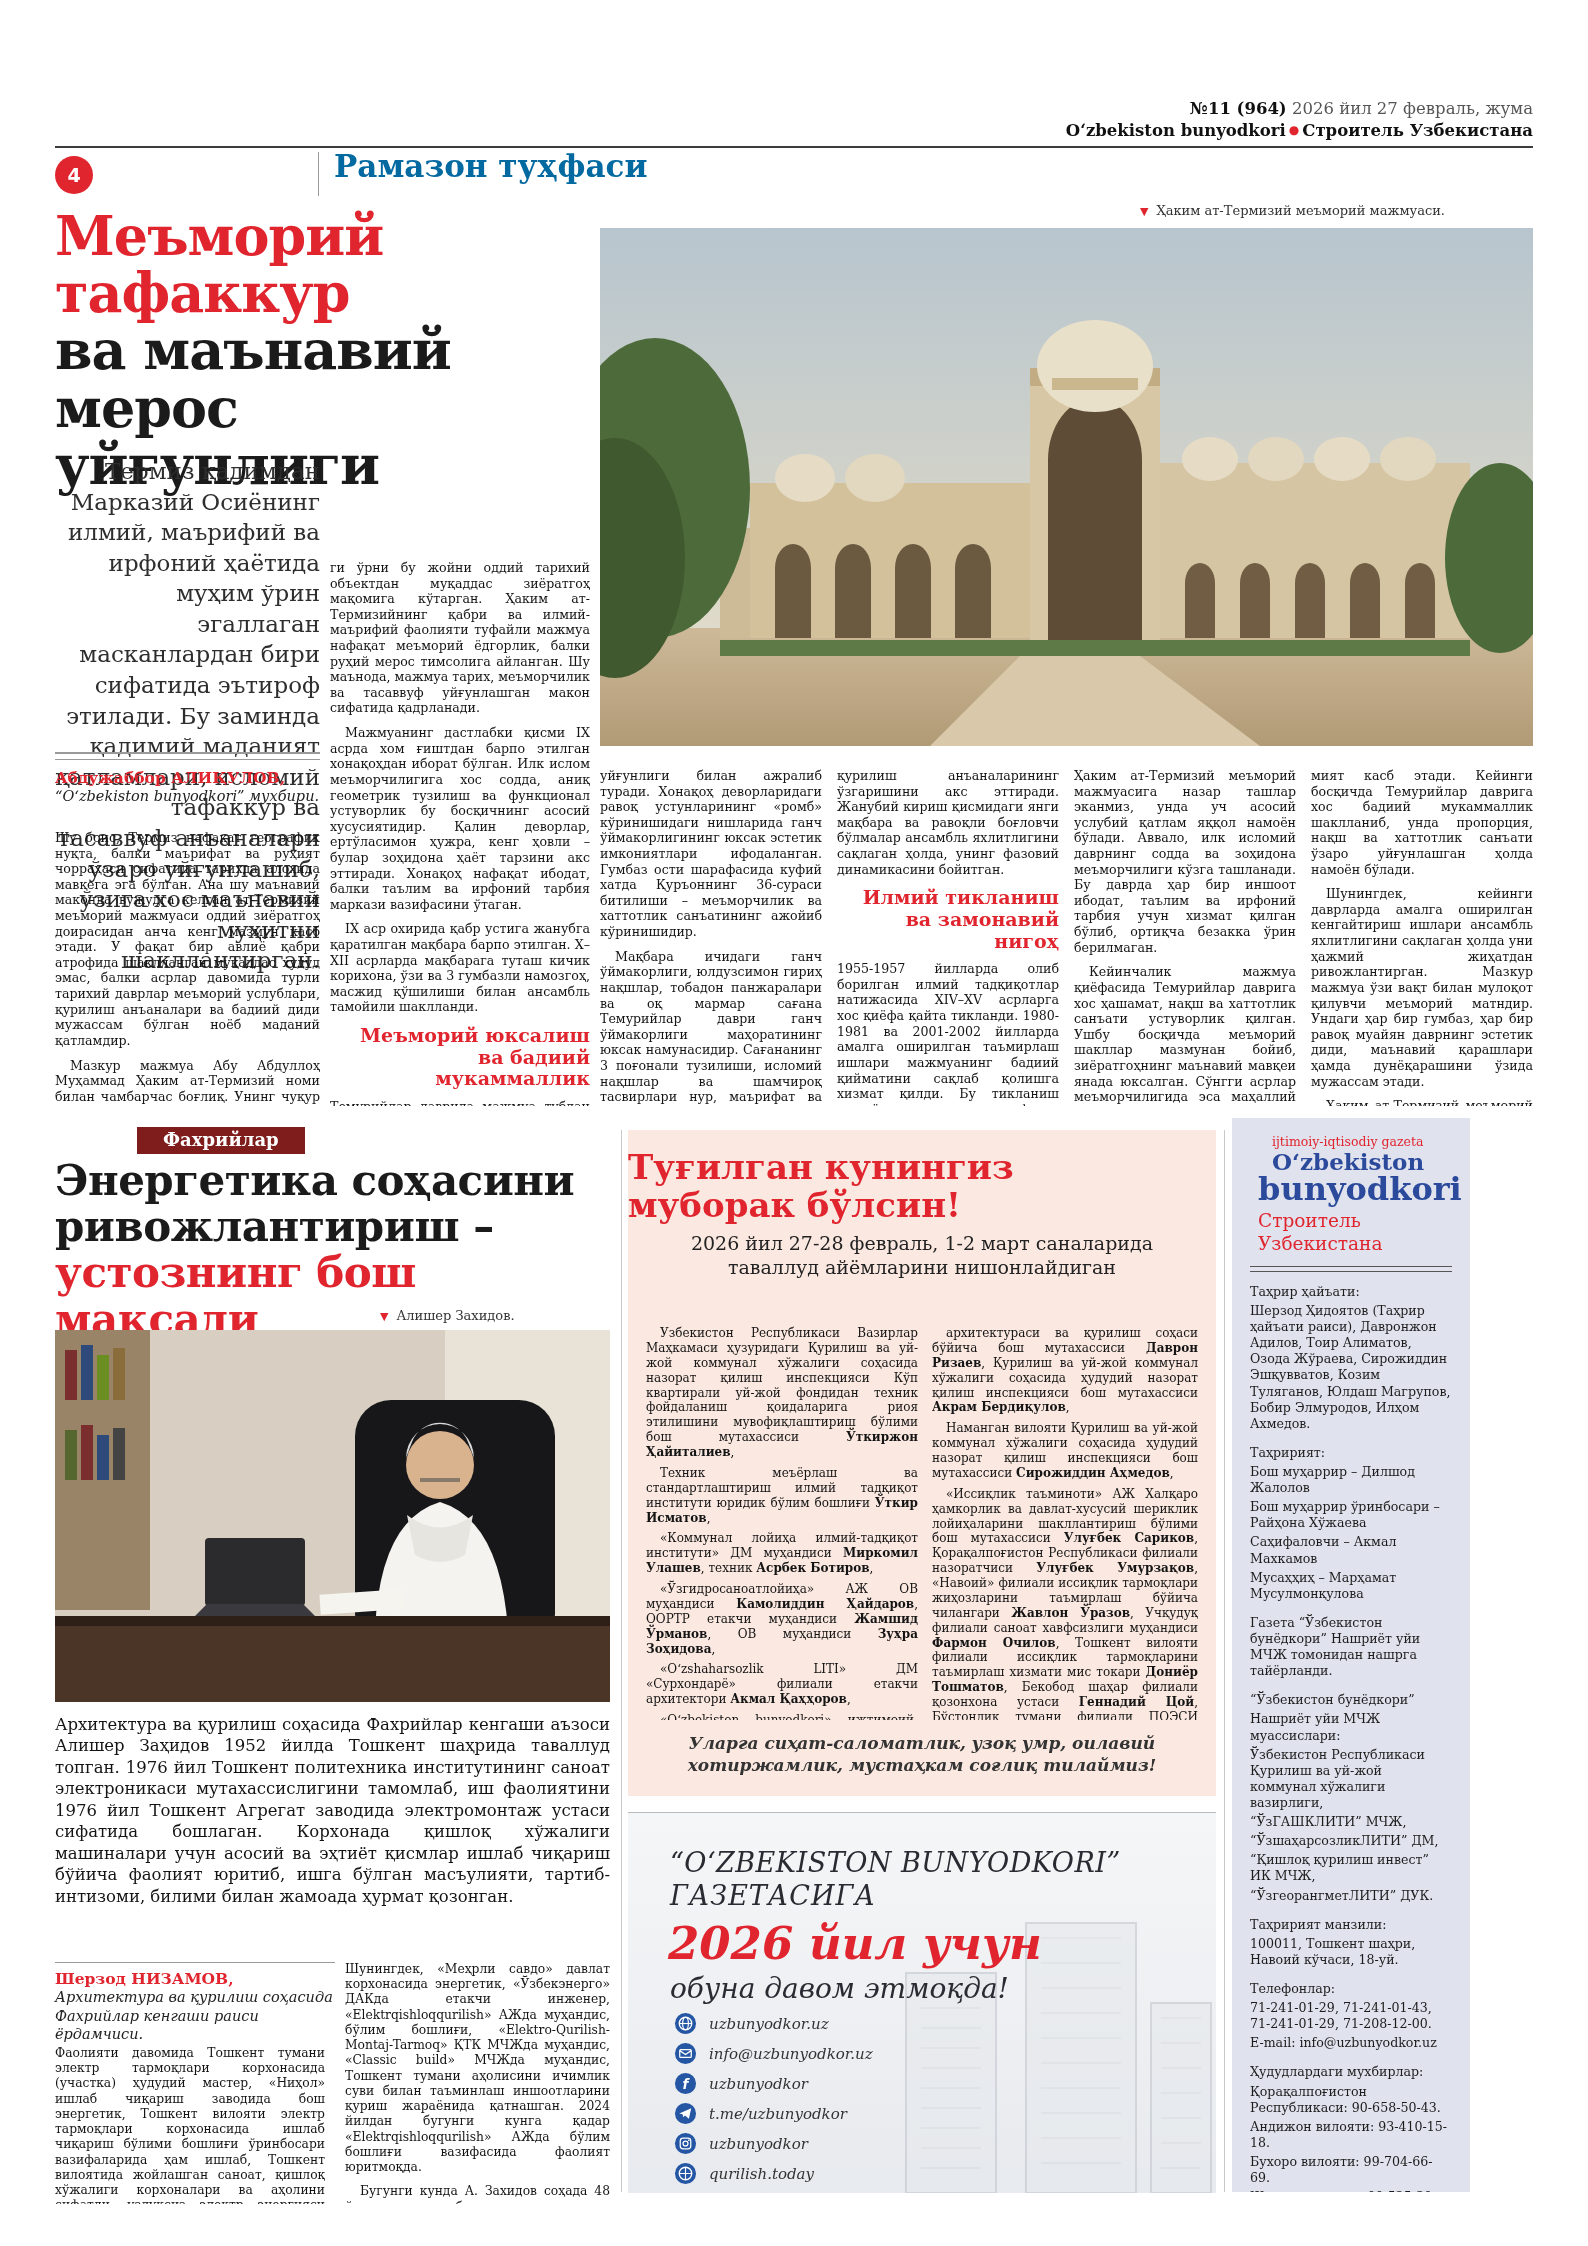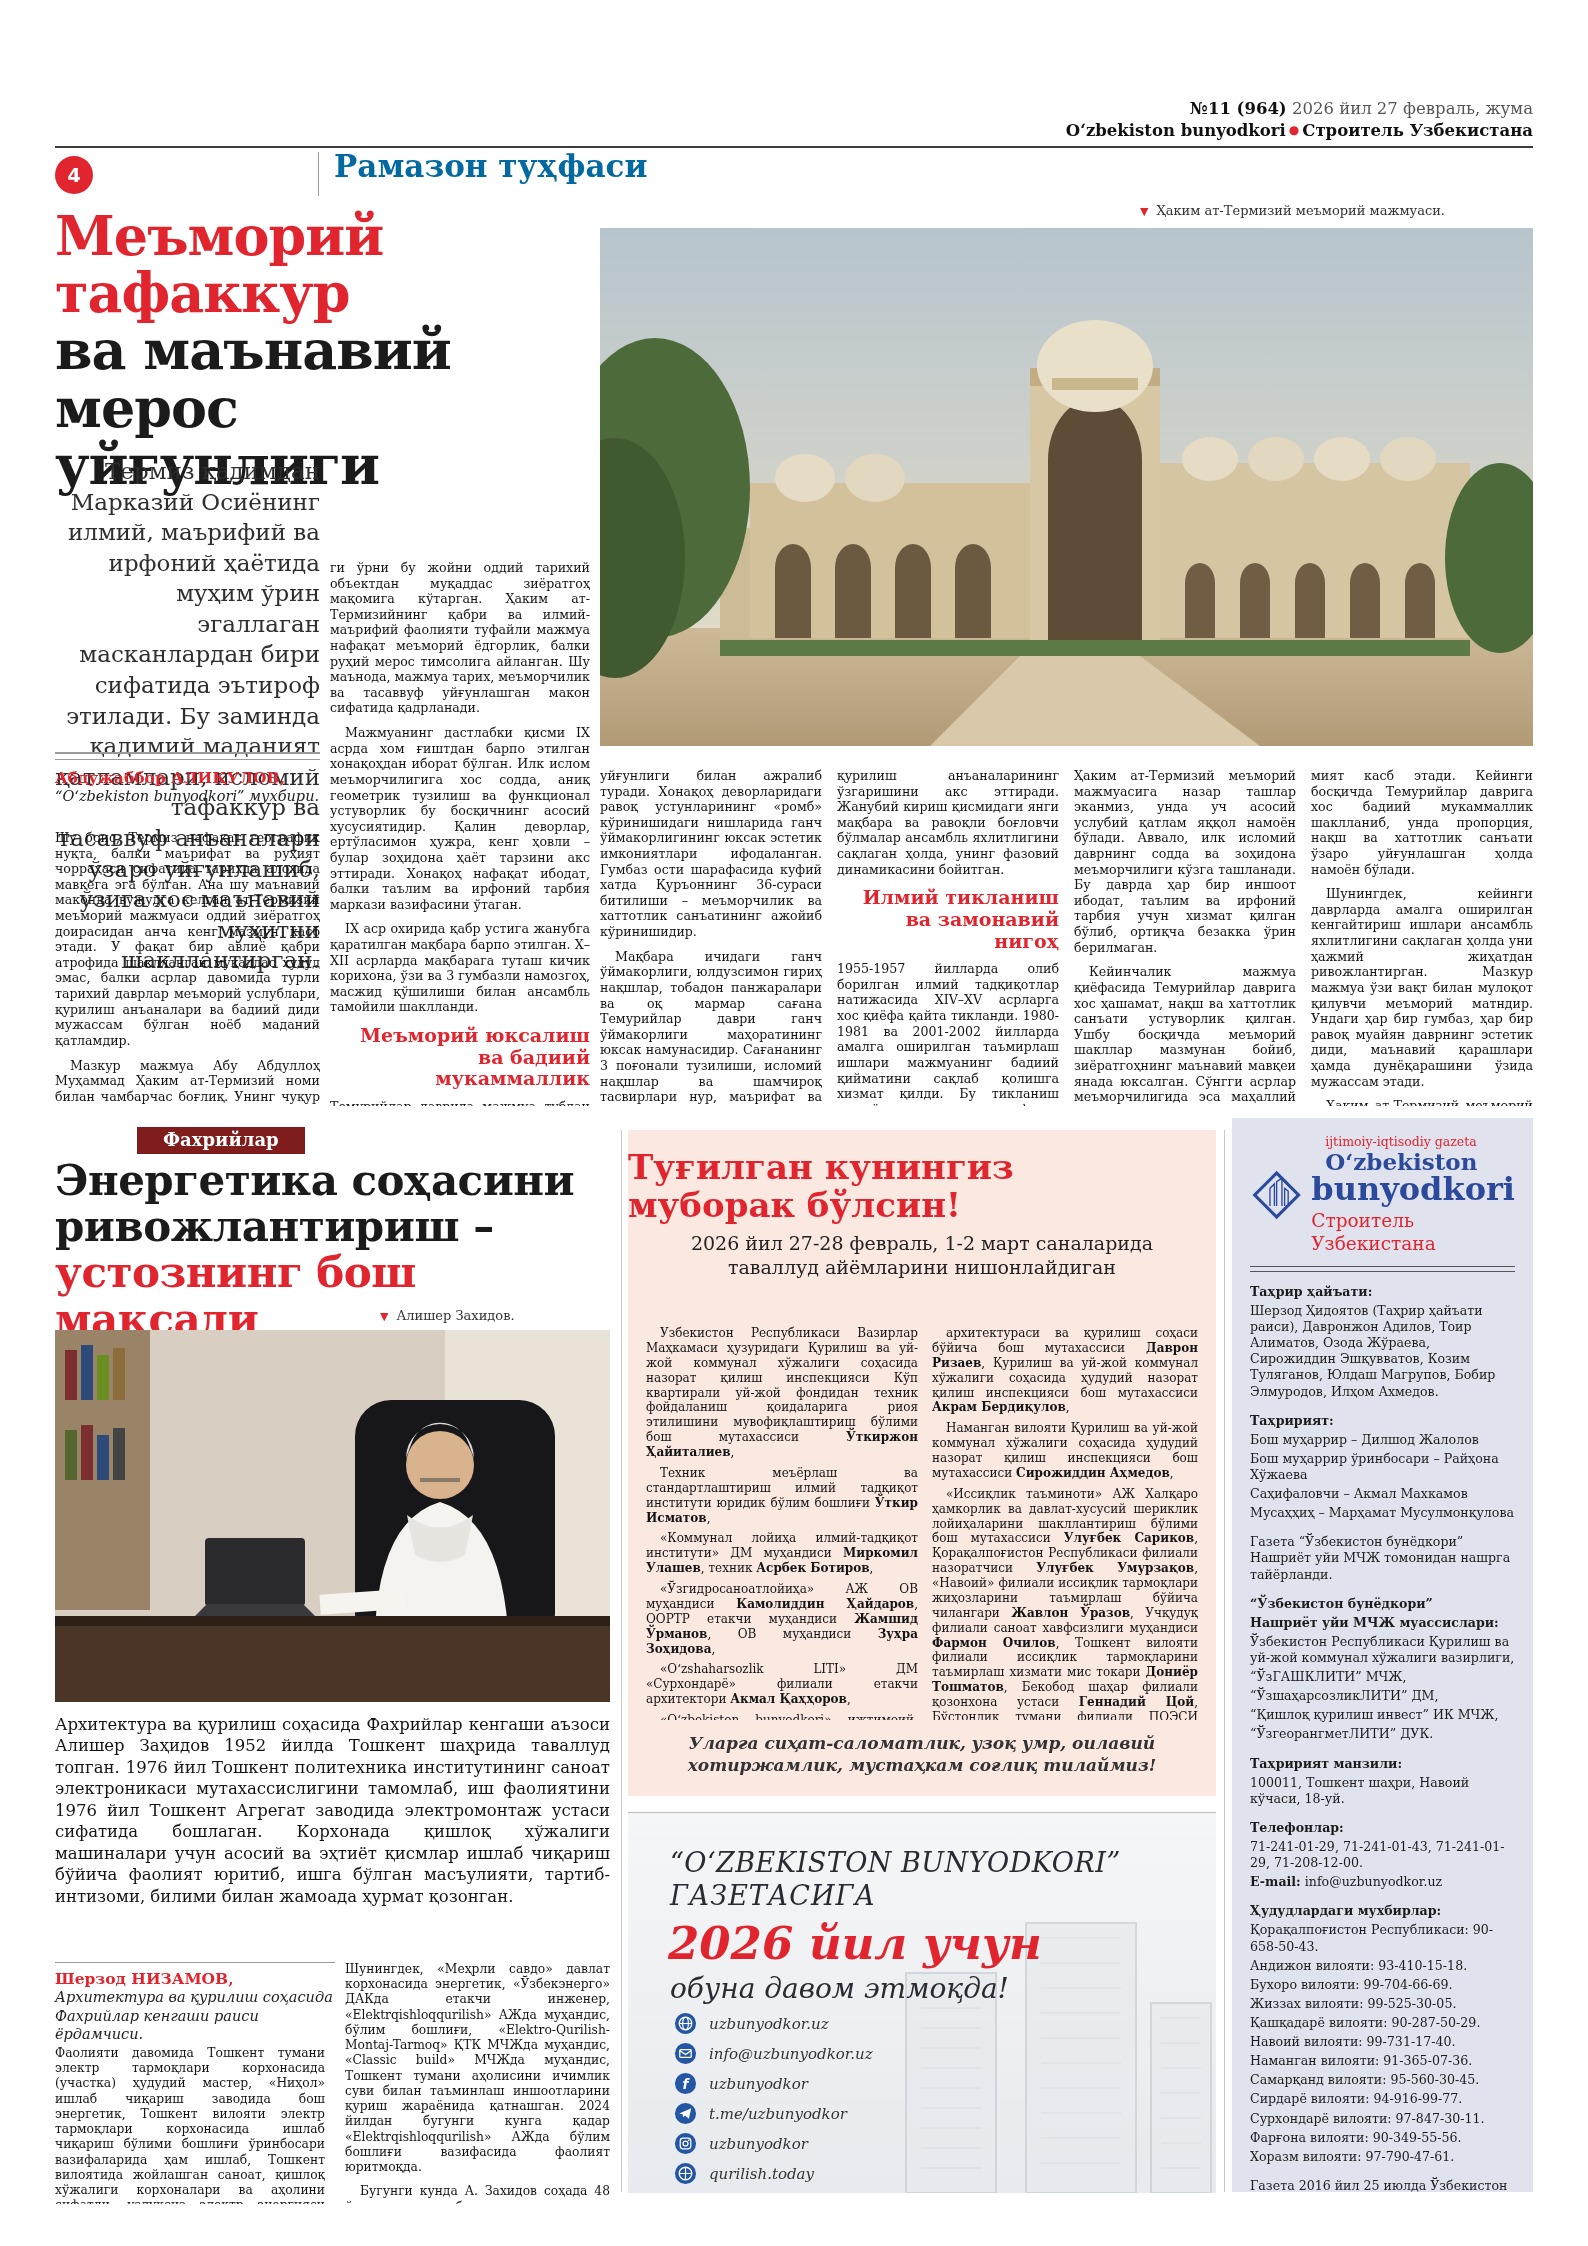--- a/index.html
+++ b/index.html
@@ -63,32 +63,32 @@
       background:linear-gradient(180deg,#f5f6f7,#e7eaee);border-top:1px solid #bbb;overflow:hidden;font-style:italic;}
   .subscr-bg{position:absolute;right:0;bottom:0;width:340px;height:300px;opacity:.6;}
   .subscr-t1{margin:34px 0 0 42px;font-size:27px;color:#2a2a33;letter-spacing:.5px;position:relative;}
   .subscr-t2{margin:2px 0 0 42px;font-size:27px;color:#2a2a33;letter-spacing:1px;position:relative;}
   .subscr-t3{margin:6px 0 0 40px;font-size:45px;font-weight:bold;color:#e0252e;position:relative;}
   .subscr-t4{margin:2px 0 0 42px;font-size:28px;color:#2a2a33;position:relative;}
   .soc-row{position:relative;display:flex;align-items:center;margin:7px 0 0 46px;font-size:15px;color:#333;
       font-family:"DejaVu Serif",serif;}
   .soc-ico{width:23px;height:23px;margin-right:12px;flex:0 0 auto;}
   
-  .sidebar{position:absolute;left:1232px;top:1118px;width:301px;height:1074px;background:#e0e2ed;
+  .sidebar{position:absolute;left:1232px;top:1118px;width:238px;height:1074px;background:#e0e2ed;
       box-sizing:border-box;padding:16px 18px;font-size:12.6px;line-height:1.28;color:#1c1c1c;overflow:hidden;}
   .sb-logo{display:flex;align-items:center;}
   .sb-logo-txt{margin-left:8px;}
   .sb-tag{color:#e0252e;font-size:12.5px;margin-left:14px;}
   .sb-n1{color:#2b4a9c;font-weight:bold;font-size:23px;line-height:1;margin-left:14px;}
   .sb-n2{color:#2b4a9c;font-weight:bold;font-size:32px;line-height:1.05;}
   .sb-ru{color:#e0252e;font-size:18.5px;margin-top:2px;}
   .sb-dbl{border-top:1.5px solid #555;border-bottom:1px solid #555;height:4px;margin:10px 0 12px;}
   .sidebar p{margin:0 0 4px;}
   .sidebar .gap{height:10px;}
-  .sidebar strong{font-weight:bold;}
+  .sidebar strong{font-weight:normal;}
   .sb-block p{margin:0 0 3px;}
   
   .vdiv{position:absolute;width:1px;background:#c9c9c9;}
 </style>
 </head>
 <body>
 
 <div id="page">
 
   <div class="hdr-meta">

